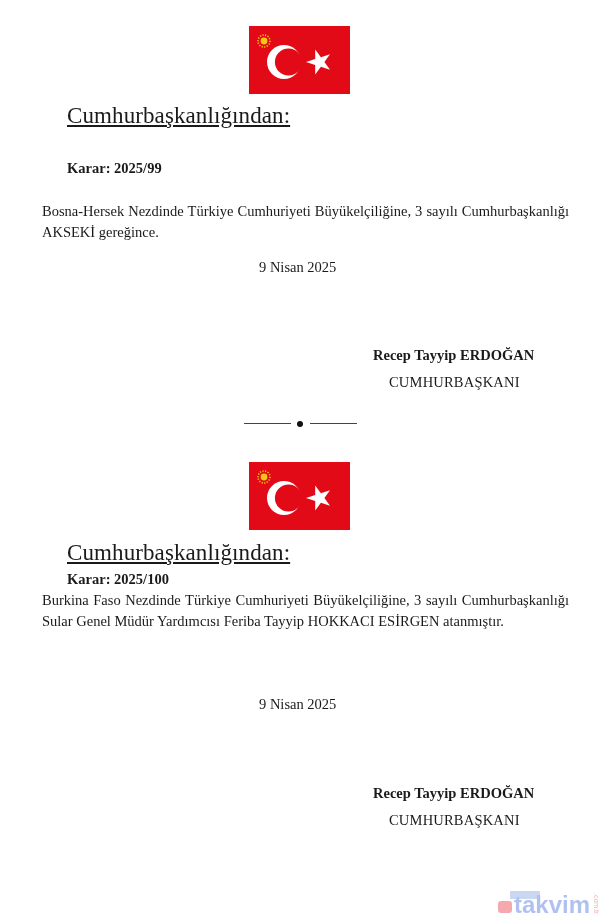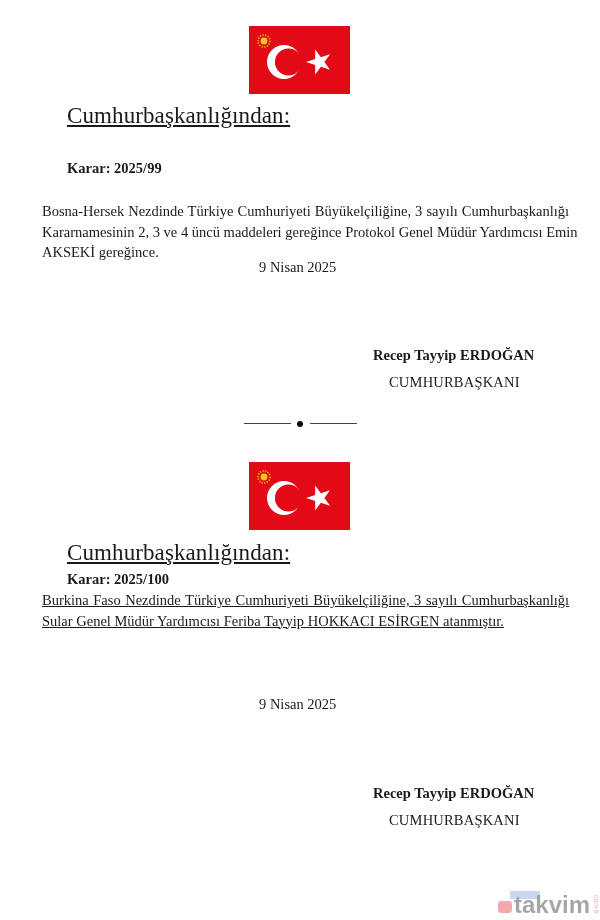--- a/index.html
+++ b/index.html
@@ -14,21 +14,21 @@
   .body .ln { display: block; text-align: justify; text-align-last: justify; white-space: nowrap; }
   .body .ln.last { text-align-last: left; }
   .date { font-size: 14.5px; }
   .signer { font-size: 14.5px; font-weight: bold; text-align: center; }
   .title { font-size: 14.5px; letter-spacing: 0.2px; }
   .sep { position: absolute; top: 421px; left: 244px; width: 113px; height: 6px; }
   .sep .line { position: absolute; top: 2px; height: 1px; background: #444; }
   .sep .dot { position: absolute; top: 0; left: 53px; width: 6px; height: 6px; border-radius: 50%; background: #111; }
   .watermark { position: absolute; left: 496px; top: 891px; width: 104px; height: 27px; opacity: 0.35; }
   .watermark .txt { position: absolute; left: 18px; top: 0; font-family: "Liberation Sans", sans-serif; font-weight: bold;
-                    font-size: 24px; color: #000000; line-height: 27px; }
+                    font-size: 24px; color: #1d4ed8; line-height: 27px; }
   .watermark .tr { position: absolute; right: 0; top: 2px; font-family: "Liberation Sans", sans-serif; font-size: 7px;
                    color: #e30a17; writing-mode: vertical-rl; }
   .watermark .ic { position: absolute; left: 2px; top: 10px; width: 14px; height: 12px; border-radius: 3px; background: #e30a17; }
   .watermark .bar { position: absolute; left: 14px; top: 0; width: 30px; height: 8px; background: #6b8fd6; }
 </style>
 </head>
 <body>
 
 <div class="flag" style="left:249px; top:26px;">
   <svg viewBox="0 0 101 68">
@@ -39,21 +39,20 @@
     <circle cx="39.5" cy="36" r="13.6" fill="#e30a17"></circle>
     <polygon fill="#ffffff" points="57,36 66.2,33.1 66.2,23.5 71.9,31.3 81,28.3 75.4,36 81,43.7 71.9,40.7 66.2,48.5 66.2,38.9"></polygon>
   </svg>
 </div>
 
 <div class="abs heading" style="left:67px; top:103px;">Cumhurbaşkanlığından:</div>
 <div class="abs karar" style="left:67px; top:128px;margin-top:32px;">Karar: 2025/99</div>
 
 <div class="abs body" style="left:42px; top:155px;margin-top:46px;">
   <span class="ln">Bosna-Hersek Nezdinde Türkiye Cumhuriyeti Büyükelçiliğine, 3 sayılı Cumhurbaşkanlığı</span>
-  <span class="ln">Kararnamesinin 2, 3 ve 4 üncü maddeleri gereğince Protokol Genel Müdür Yardımcısı Emin</span>
   <span class="ln last">AKSEKİ gereğince.</span>
 </div>
 
 <div class="abs date" style="left:259px; top:259px;">9 Nisan 2025</div>
 <div class="abs signer" style="left:373px; top:347px;">Recep Tayyip ERDOĞAN</div>
 <div class="abs title" style="left:389px; top:374px;">CUMHURBAŞKANI</div>
 
 <div class="sep">
   <div class="line" style="left:0; width:47px;"></div>
   <div class="dot"></div>
@@ -67,21 +66,21 @@
     <circle cx="15" cy="15" r="3.4" fill="#f5c518"></circle>
     <circle cx="35" cy="36" r="17" fill="#ffffff"></circle>
     <circle cx="39.5" cy="36" r="13.6" fill="#e30a17"></circle>
     <polygon fill="#ffffff" points="57,36 66.2,33.1 66.2,23.5 71.9,31.3 81,28.3 75.4,36 81,43.7 71.9,40.7 66.2,48.5 66.2,38.9"></polygon>
   </svg>
 </div>
 
 <div class="abs heading" style="left:67px; top:540px;">Cumhurbaşkanlığından:</div>
 <div class="abs karar" style="left:67px; top:571px;">Karar: 2025/100</div>
 
-<div class="abs body" style="left:42px; top:590px;text-decoration:underline;">
+<div class="abs body" style="left:42px; top:590px;">
   <span class="ln">Burkina Faso Nezdinde Türkiye Cumhuriyeti Büyükelçiliğine, 3 sayılı Cumhurbaşkanlığı</span>
   <span class="ln last">Sular Genel Müdür Yardımcısı Feriba Tayyip HOKKACI ESİRGEN atanmıştır.</span>
 </div>
 
 <div class="abs date" style="left:259px; top:696px;">9 Nisan 2025</div>
 <div class="abs signer" style="left:373px; top:785px;">Recep Tayyip ERDOĞAN</div>
 <div class="abs title" style="left:389px; top:812px;">CUMHURBAŞKANI</div>
 
 <div class="watermark">
   <div class="bar"></div>

